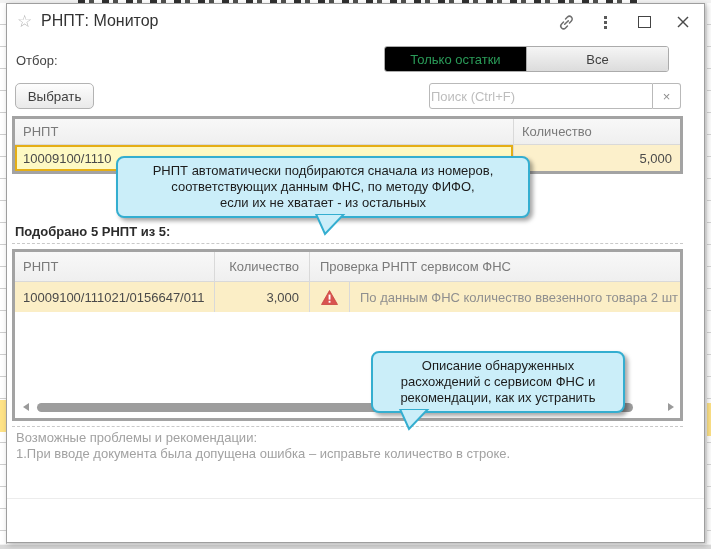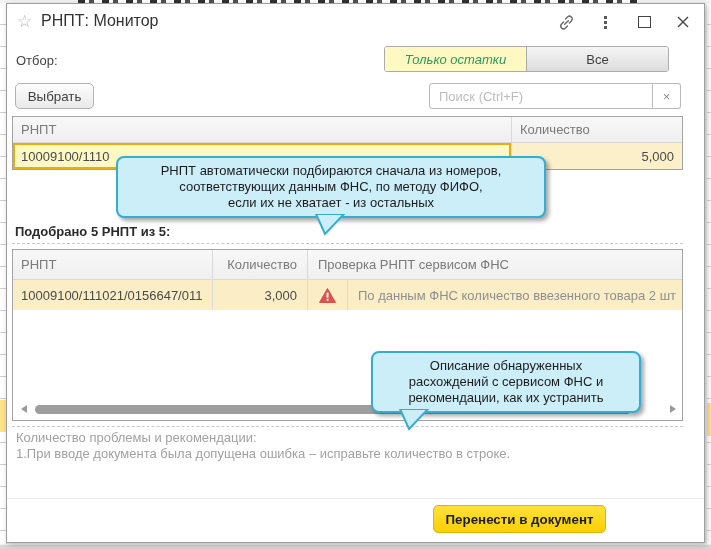--- a/index.html
+++ b/index.html
@@ -29,36 +29,36 @@
   .tb-btn{width:18px; height:18px; display:flex; align-items:center; justify-content:center; cursor:pointer;}
   .dots{display:flex; flex-direction:column; gap:2px;}
   .dots i{width:3px; height:3px; background:#5a5a5a; display:block;}
   .maxbox{width:11px; height:10px; border:1.5px solid #444;}
 
   
   .lbl-otbor{position:absolute; left:9px; top:49px; color:#444;}
   .toggle{position:absolute; left:377px; top:42px; width:285px; height:26px; display:flex;
     border:1px solid #ababab; border-radius:3px; overflow:hidden; box-sizing:border-box;}
   .tg-seg{flex:1; display:flex; align-items:center; justify-content:center; cursor:pointer;}
-  .tg-active{background:#fef9c3; color:#2a9b58;font-style:italic;}
+  .tg-active{background:#000000; color:#2a9b58;}
   .tg-inactive{background:linear-gradient(#f5f5f5,#dcdcdc); color:#3f3f3f; border-left:1px solid #ababab;}
 
   .btn{display:inline-flex; align-items:center; justify-content:center; box-sizing:border-box;
     border:1px solid #b3b3b3; border-radius:5px; background:linear-gradient(#fdfdfd,#e9e9e9);
     color:#3f3f3f; cursor:pointer;}
   .btn-choose{position:absolute; left:8px; top:79px; width:79px; height:26px;}
 
   .search-wrap{position:absolute; left:422px; top:79px; width:252px; height:26px; display:flex;}
-  .search-input{flex:1; border:1px solid #b9b9b9; border-radius:3px 0 0 3px; padding:0 9px; font:13px "Liberation Sans",sans-serif; color:#444; outline:none; box-sizing:border-box;}
+  .search-input{flex:1; border:1px solid #b9b9b9; border-radius:3px 0 0 3px; padding:0 1px; font:13px "Liberation Sans",sans-serif; color:#444; outline:none; box-sizing:border-box;}
   .search-input::placeholder{color:#bdbdbd;}
   .search-clear{width:28px; border:1px solid #b9b9b9; border-left:none; border-radius:0 3px 3px 0;
     background:#fff; color:#8d8d8d; display:flex; align-items:center; justify-content:center; cursor:pointer; box-sizing:border-box;}
 
   
-  .grid{position:absolute; background:#fff; border:1px solid #a3a3a3; box-sizing:border-box;}
+  .grid{position:absolute; background:#fff; border:3px solid #a3a3a3; box-sizing:border-box;}
   .grow{display:flex; box-sizing:border-box;}
   .gcell{box-sizing:border-box; overflow:hidden; white-space:nowrap; display:flex; align-items:center;}
   .ghead .gcell{background:linear-gradient(#f8f8f8,#efefef); color:#7a7a7a;}
   .bR{border-right:1px solid #d9d9d9;}
   .bB{border-bottom:1px solid #d9d9d9;}
 
   .t1{left:5px; top:112px; width:671px;}
   .t1 .grow{height:26px;}
   .t1 .c1{width:499px; padding-left:8px;}
   .t1 .c2{flex:1; padding:0 8px;}
@@ -80,21 +80,21 @@
 
   
   .hscroll{position:absolute; left:8px; right:6px; bottom:5px; height:12px; display:flex; align-items:center;}
   .arr{width:0; height:0; border-style:solid; cursor:pointer;}
   .arr-left{border-width:4px 6px 4px 0; border-color:transparent #9a9a9a transparent transparent; margin-right:8px;}
   .arr-right{border-width:4px 0 4px 6px; border-color:transparent transparent transparent #9a9a9a; margin-left:auto;}
   .thumb{width:596px; height:9px; background:#9d9d9d; border-radius:5px; cursor:grab;}
 
   
   .callout{position:absolute; background:#cbeef9; border:2px solid #34aed0; border-radius:8px;
-    box-shadow:3px 3px 4px rgba(0,0,0,.35); color:#1c1c1c; text-align:center; z-index:5; padding:5px 18px;
+    box-shadow:3px 3px 4px rgba(0,0,0,.35); color:#1c1c1c; text-align:center; z-index:5; padding:5px 10px;
     line-height:16px;}
   .callout .tail{position:absolute; top:100%; margin-top:-2px;}
   .co1{left:109px; top:152px; width:390px;}
   .co2{left:364px; top:347px; width:230px;}
 
   .picked{position:absolute; left:8px; top:220px; font-weight:bold; color:#2b2b2b;}
   .dashed{position:absolute; left:5px; width:671px; border-top:1px dashed #c9c9c9;}
   .dash1{top:239px;} .dash2{top:422px;}
 
   .summary{position:absolute; left:9px; top:426px; color:#a2a2a2; line-height:15.5px;}
@@ -221,21 +221,20 @@
       <div>расхождений с сервисом ФНС и</div>
       <div>рекомендации, как их устранить</div>
       <svg class="tail" style="left:24px" width="34" height="22">
         <path d="M3 0 L31 0 L12 20 Z" fill="#cbeef9" stroke="#34aed0" stroke-width="2"></path>
       </svg>
     </div>
 
     <div class="dashed dash2"></div>
 
     <div class="summary">
-      <div>Количество проблемы и рекомендации:</div>
+      <div>Возможные проблемы и рекомендации:</div>
       <div>1.При вводе документа была допущена ошибка – исправьте количество в строке.</div>
     </div>
 
     <div class="footer-sep"></div>
-    <button class="btn btn-transfer">Перенести в документ</button>
 
   </div>
 </div>
 
 </body></html>

